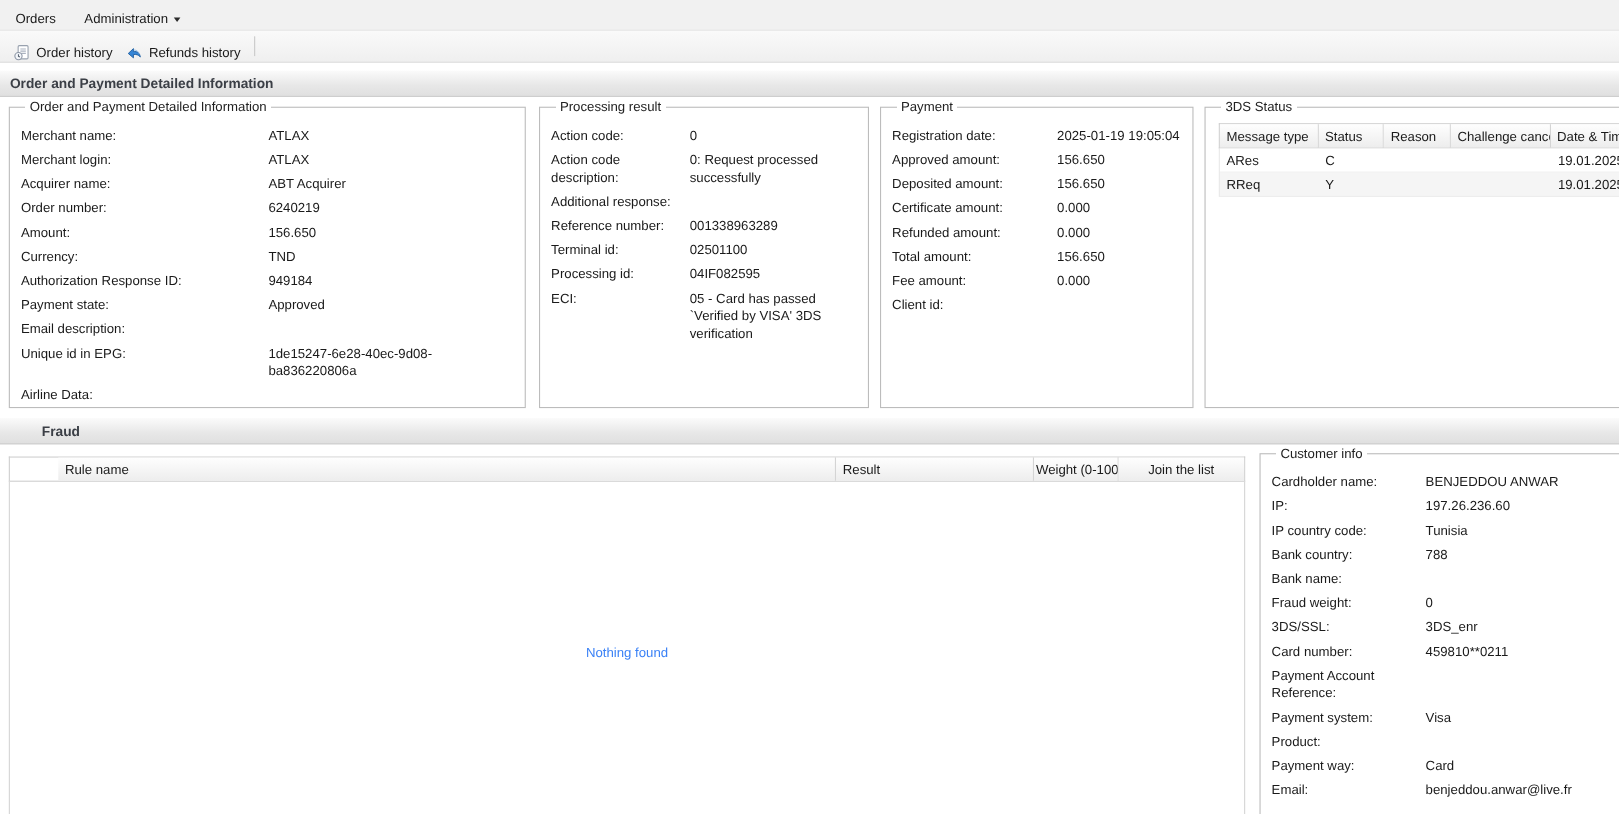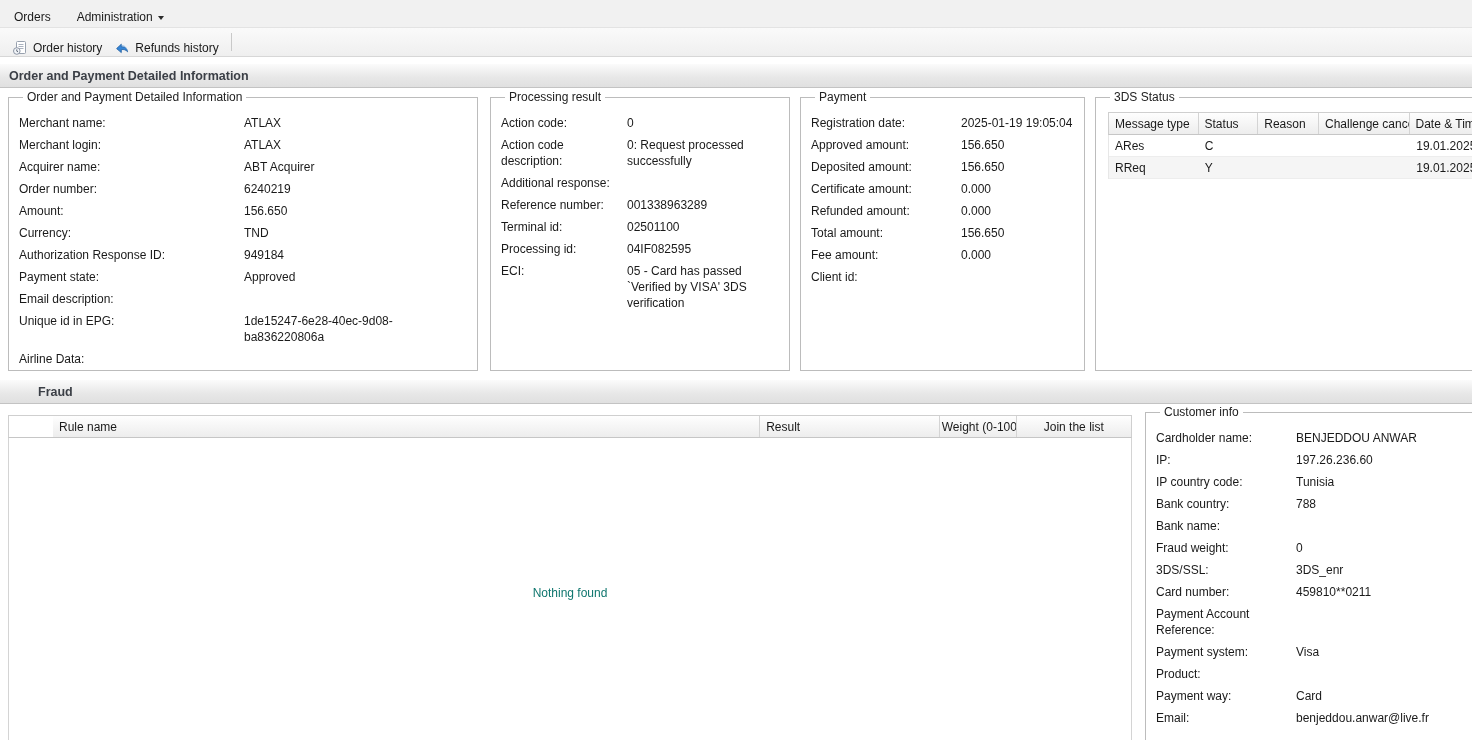--- a/index.html
+++ b/index.html
@@ -96,21 +96,21 @@
   .fraud-grid { position:absolute; left:8px; top:415px; width:1124px; bottom:0; }
   .fraud-grid .hcell:nth-child(1) { width:738px;margin-left:44px; }
   .fraud-grid .hcell:nth-child(2) { width:187px; }
   .fraud-grid .hcell:nth-child(3) { width:80px;  text-align:center; padding:3px 2px; }
   .fraud-grid .hcell:nth-child(4) { width:119px; text-align:center; }
   .fraud-body {
     position:absolute; left:0; top:23px; right:0; bottom:0;
     border-left:1px solid #d4d4d4; border-right:1px solid #d4d4d4;
     background:#fff;
   }
-  .empty-text { position:absolute; left:0; right:0; top:148px; text-align:center; color:#0f766e; }
+  .empty-text { position:absolute; left:0; right:0; top:148px; text-align:center; color:#3b82f6; }
 </style>
 </head>
 <body>
 
 <div class="menubar">
   <div class="menu-item">
     <span>Orders</span>
   </div>
   <div class="menu-item">
     <span>Administration</span>

